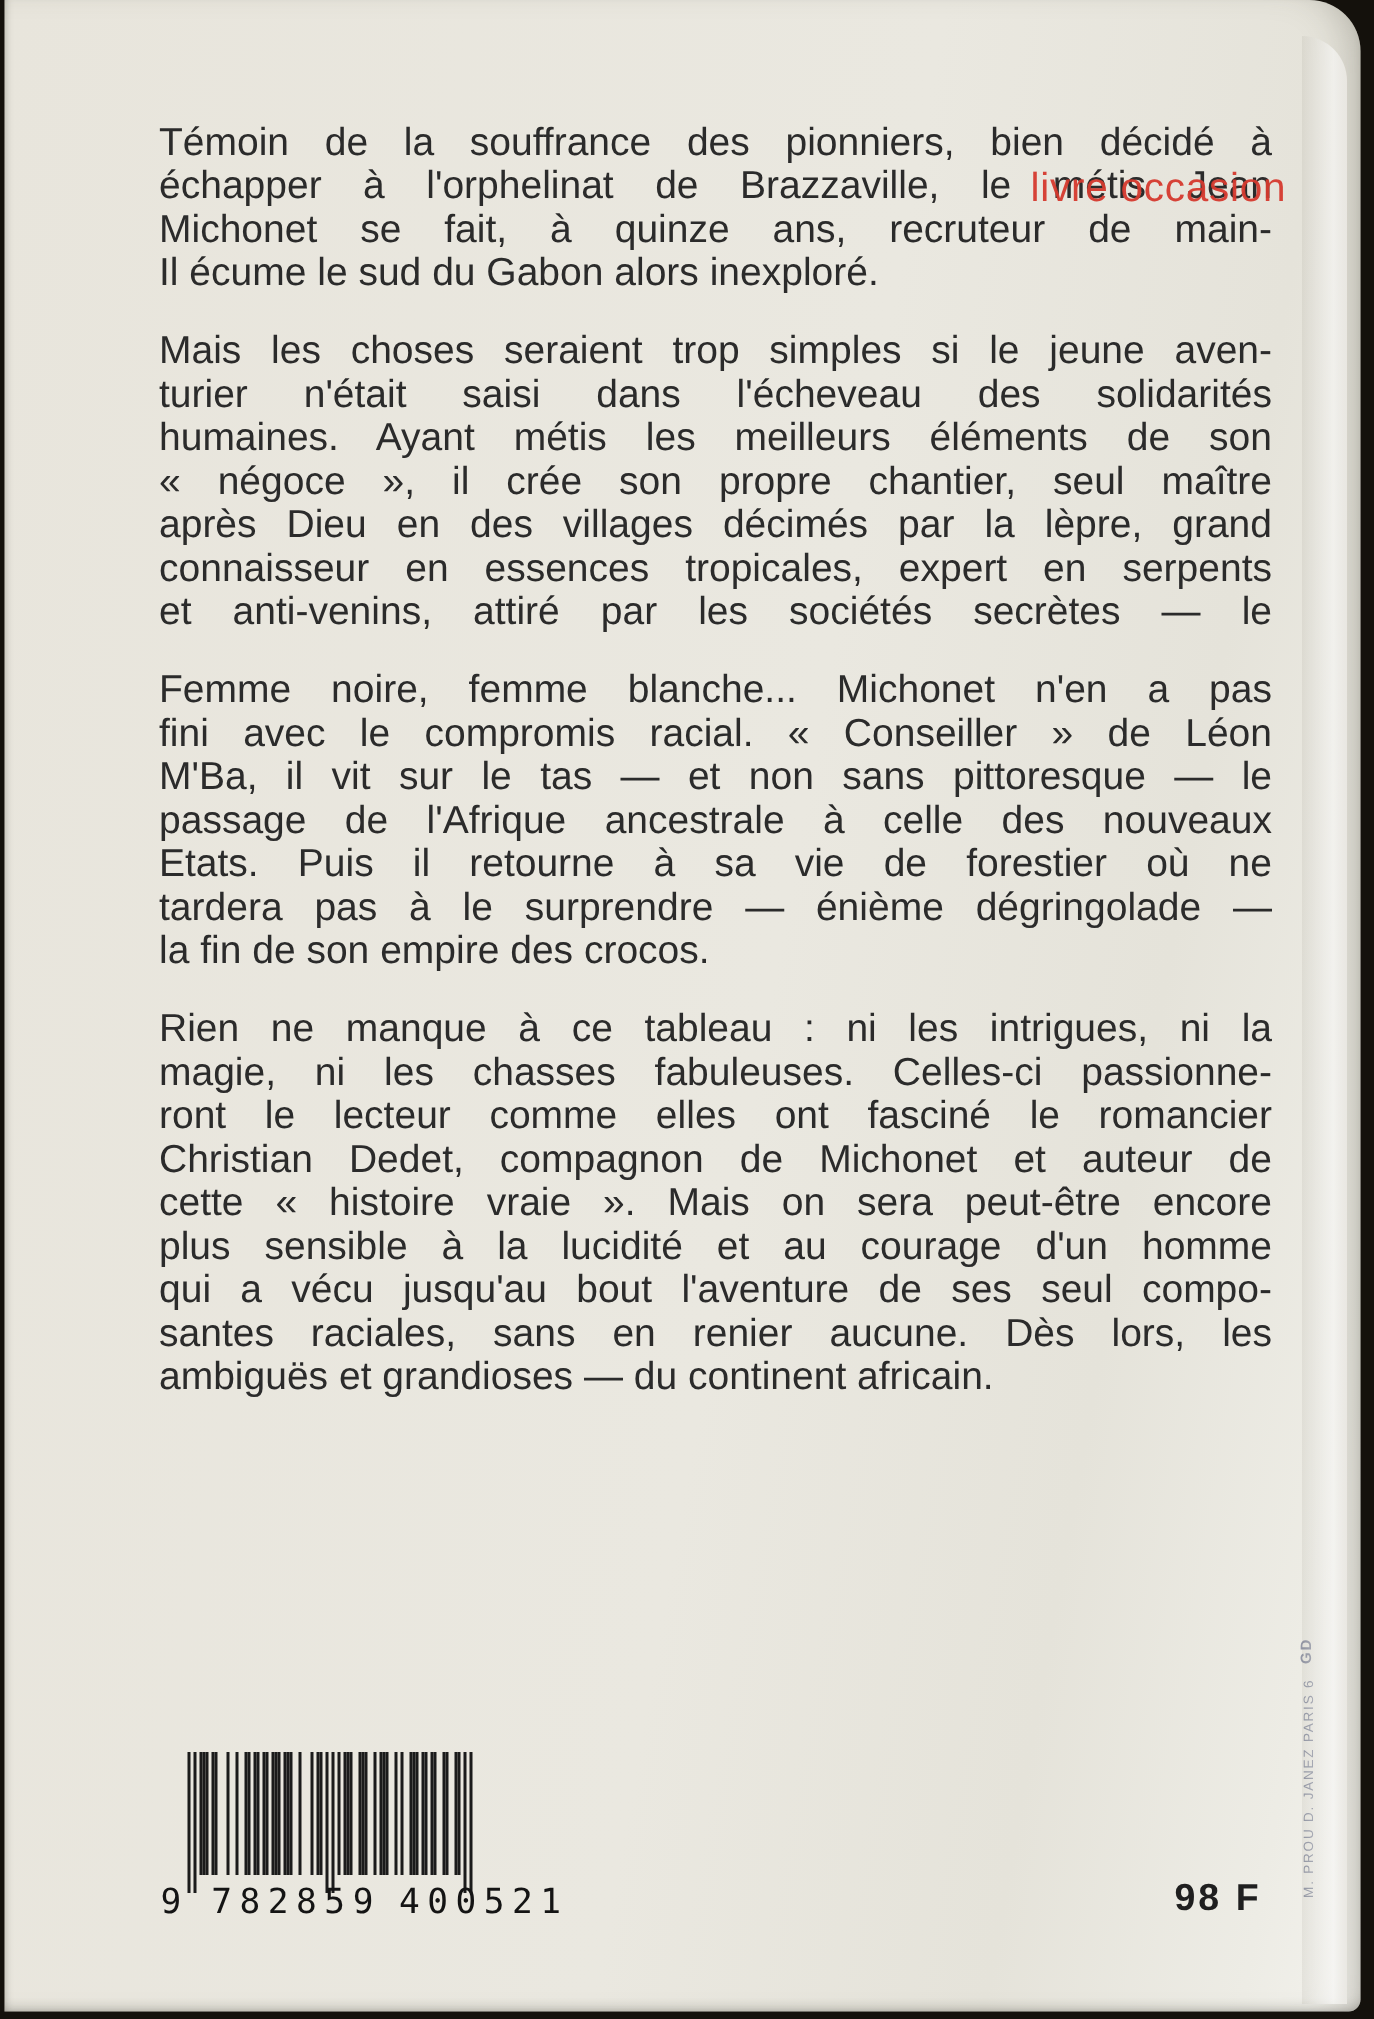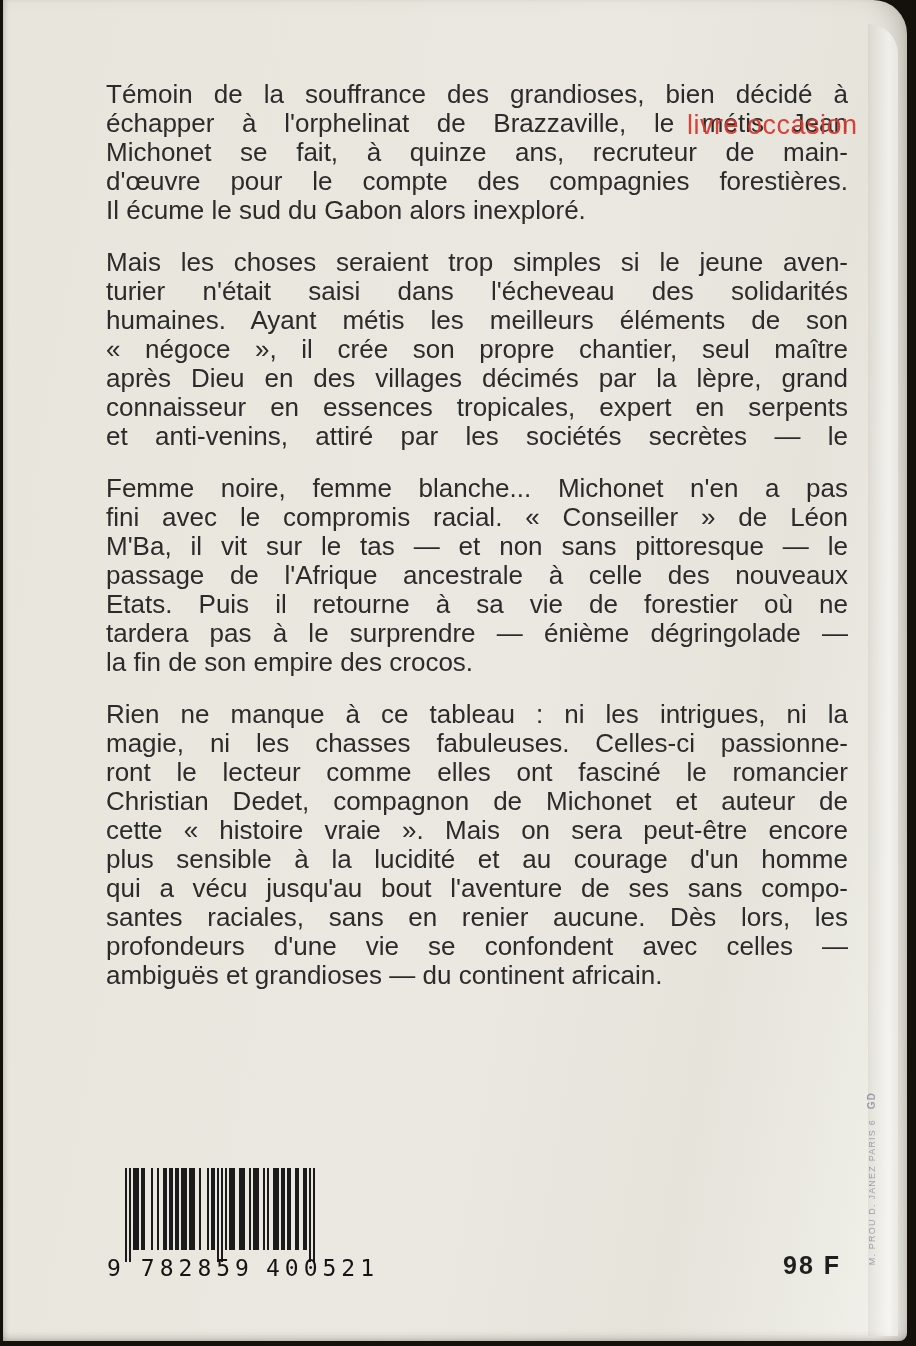--- a/index.html
+++ b/index.html
@@ -40,24 +40,23 @@
   .imprint .logo{font-weight:700;font-size:10px;margin-top:6px;display:inline-block;}
 </style>
 </head>
 <body>
 
 <div class="photo">
   <div class="cover">
 
     <div class="body-text" style="color: rgb(43, 43, 43);">
         <div class="para">
-          <div class="line">Témoin de la souffrance des grandioses, bien décidé à</div>
+          <div class="line">Témoin de la souffrance des pionniers, bien décidé à</div>
           <div class="line">échapper à l'orphelinat de Brazzaville, le métis Jean</div>
           <div class="line">Michonet se fait, à quinze ans, recruteur de main-</div>
-          <div class="line">d'œuvre pour le compte des compagnies forestières.</div>
           <div class="line last">Il écume le sud du Gabon alors inexploré.</div>
         </div>
         <div class="para">
           <div class="line">Mais les choses seraient trop simples si le jeune aven-</div>
           <div class="line">turier n'était saisi dans l'écheveau des solidarités</div>
           <div class="line">humaines. Ayant métis les meilleurs éléments de son</div>
           <div class="line">« négoce », il crée son propre chantier, seul maître</div>
           <div class="line">après Dieu en des villages décimés par la lèpre, grand</div>
           <div class="line">connaisseur en essences tropicales, expert en serpents</div>
           <div class="line">et anti-venins, attiré par les sociétés secrètes — le</div>
@@ -71,23 +70,22 @@
           <div class="line">tardera pas à le surprendre — énième dégringolade —</div>
           <div class="line last">la fin de son empire des crocos.</div>
         </div>
         <div class="para">
           <div class="line">Rien ne manque à ce tableau : ni les intrigues, ni la</div>
           <div class="line">magie, ni les chasses fabuleuses. Celles-ci passionne-</div>
           <div class="line">ront le lecteur comme elles ont fasciné le romancier</div>
           <div class="line">Christian Dedet, compagnon de Michonet et auteur de</div>
           <div class="line">cette « histoire vraie ». Mais on sera peut-être encore</div>
           <div class="line">plus sensible à la lucidité et au courage d'un homme</div>
-          <div class="line">qui a vécu jusqu'au bout l'aventure de ses sans compo-</div>
+          <div class="line">qui a vécu jusqu'au bout l'aventure de ses seul compo-</div>
           <div class="line">santes raciales, sans en renier aucune. Dès lors, les</div>
-          <div class="line">profondeurs d'une vie se confondent avec celles —</div>
           <div class="line last">ambiguës et grandioses — du continent africain.</div>
         </div>
       </div>
 
     <div class="stamp" style="color: rgb(214, 58, 47); margin-top: 16px;">livre occasion</div>
 
     <div class="barcode">
       <div class="bars">
           <span class="m b g"></span>
           <span class="m g"></span>

